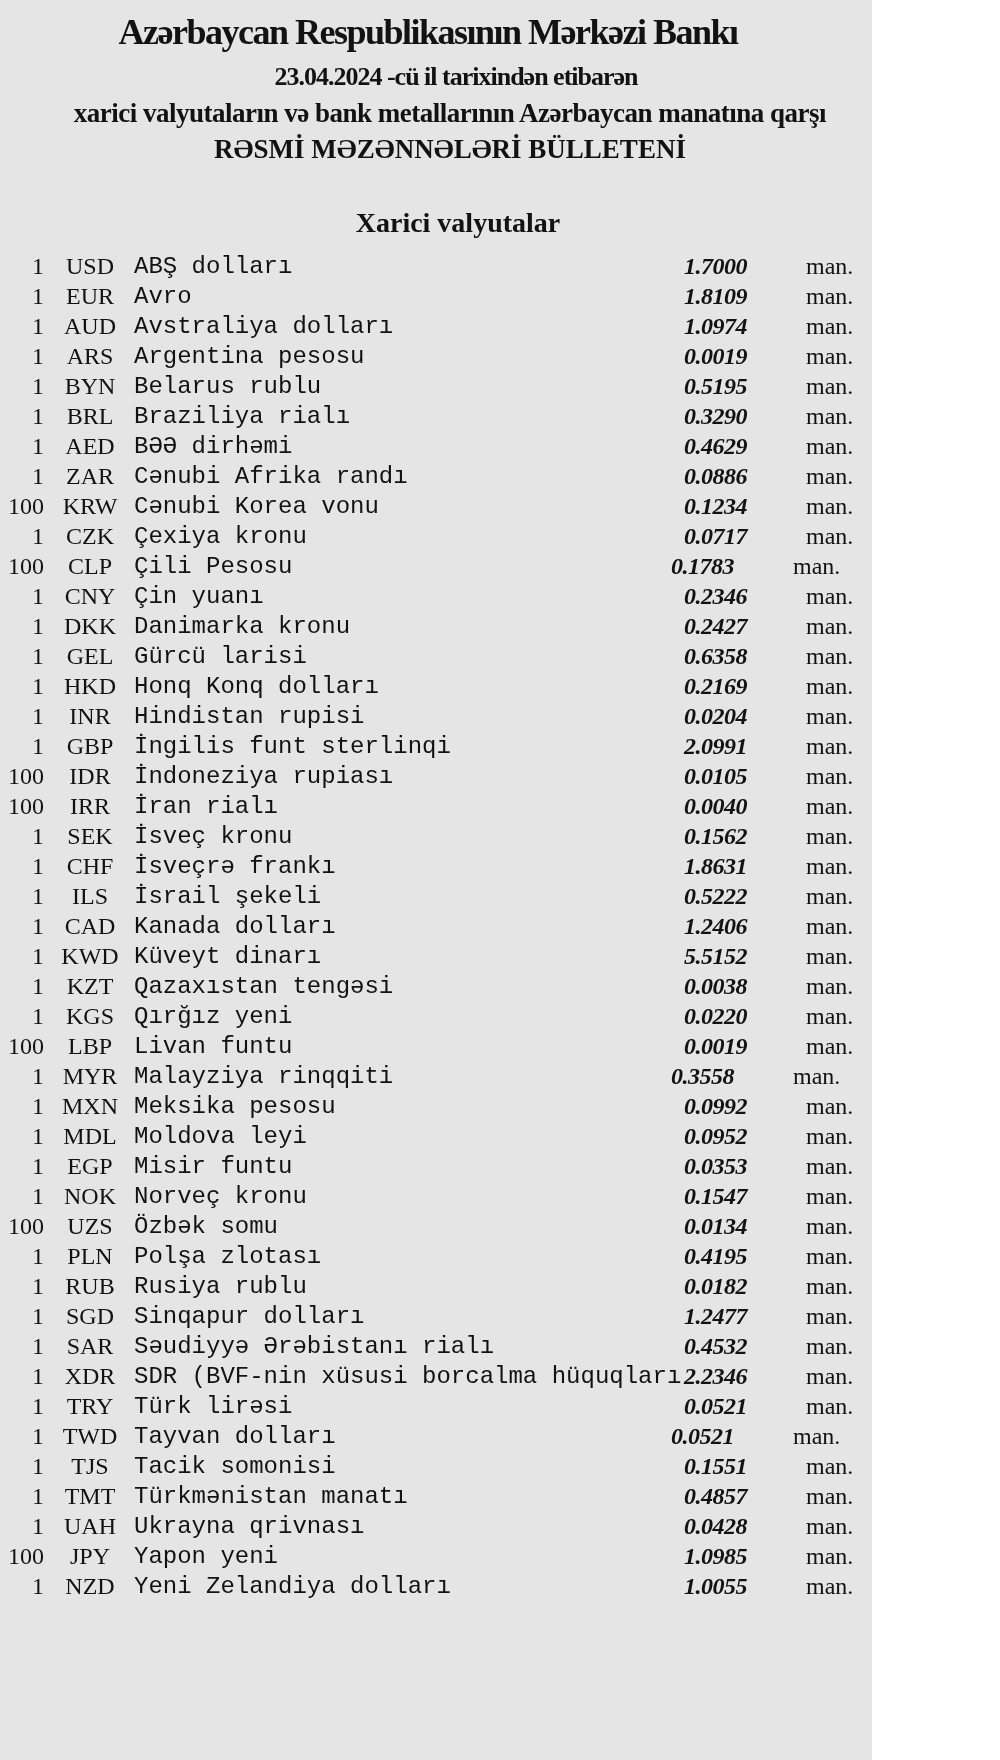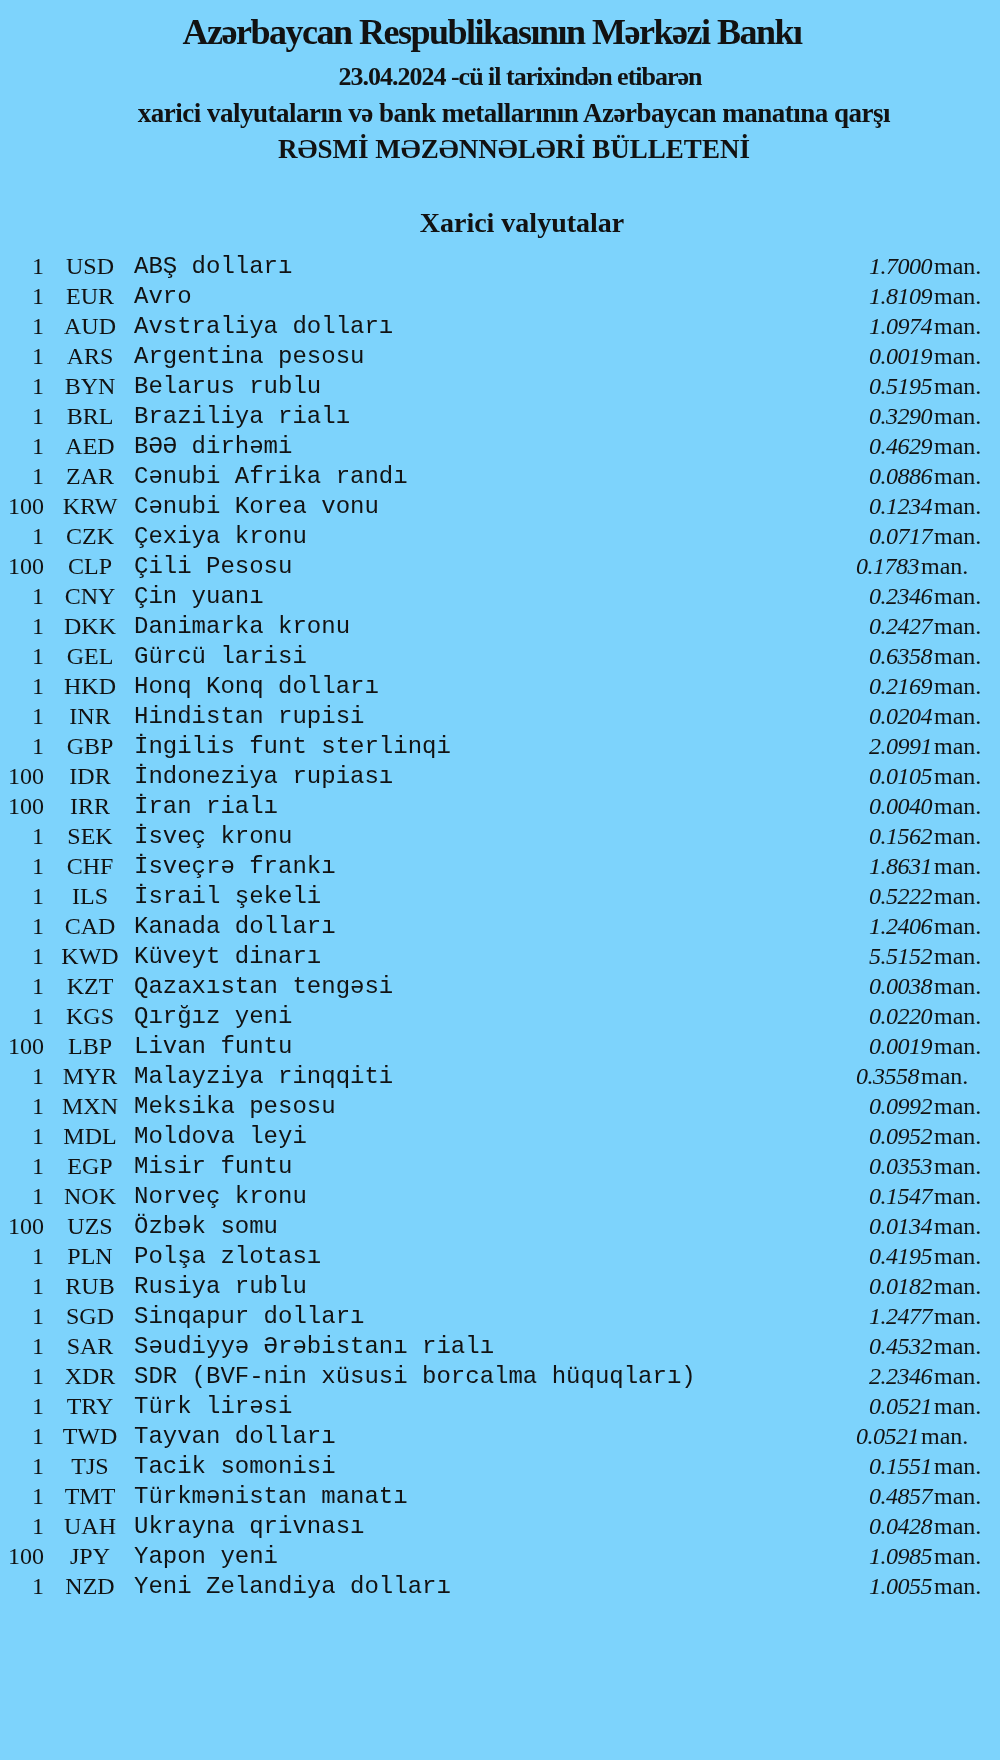--- a/index.html
+++ b/index.html
@@ -4,23 +4,23 @@
 <style>
   html, body { margin: 0; padding: 0; background: #ffffff; }
   body {
     width: 1000px;
     font-family: "Liberation Serif", serif;
     color: #121212;
     -webkit-font-smoothing: antialiased;
   }
   .page {
     position: relative;
-    width: 1000px;
+    width: 872px;
     height: 1760px;
-    background: #7dd3fc;
+    background: #e5e5e5;
     overflow: hidden;
   }
   .title {
     margin: 12px 0 0 0;
     text-align: center;
     font-size: 36px;
     font-weight: bold;
     letter-spacing: -1.5px;
     line-height: 1.15;
     position: relative;
@@ -72,22 +72,21 @@
     height: 30px;
     font-size: 24px;
     white-space: nowrap;
   }
   .qty  { flex: none; width: 44px; text-align: right; }
   .code { flex: none; width: 88px; margin-left: 2px; text-align: center; }
   .name { flex: 1; overflow: hidden; font-family: Liberation Mono, monospace; }
   .rate {
     flex: none;
     width: 120px;
-    text-align: right;
-    font-weight: normal;
+    font-weight: bold;
     font-style: italic;
     letter-spacing: -0.5px;
   }
   .man  { flex: none; width: 66px; padding-left: 2px; }
   .row.offset .rate, .row.offset .man { position: relative; left: -13px; }
 </style>
 </head>
 <body>
 
 <div class="page">

